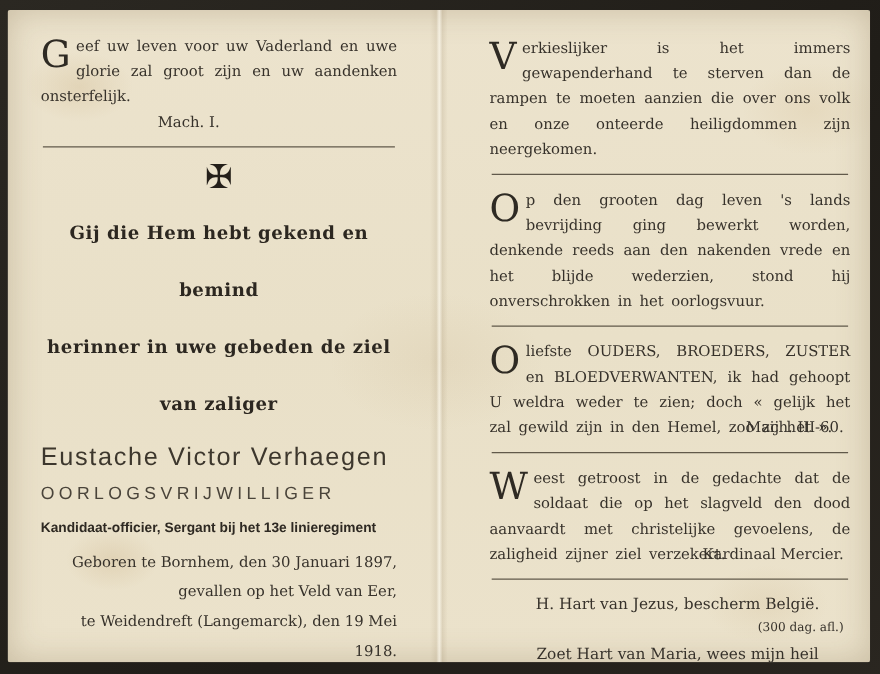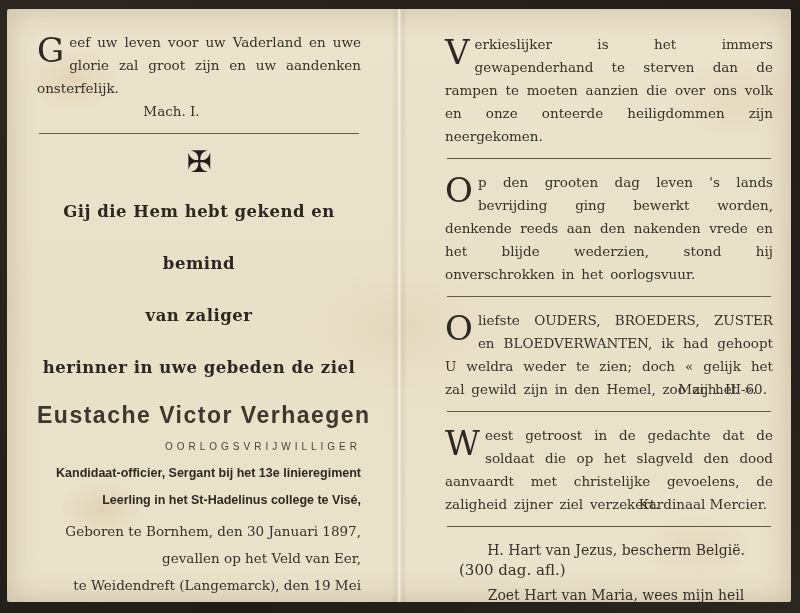--- a/index.html
+++ b/index.html
@@ -119,41 +119,41 @@
     text-align: center;
     font-weight: bold;
     font-size: 16.5px;
     line-height: 52px;
     letter-spacing: 0.5px;
     color: #2c2720;
   }
 
   .deceased-name {
     margin-top: 8px;
-    text-align: right;
+    text-align: left;
     font-family: "Liberation Sans", sans-serif;
-    font-weight: 700;
+    font-weight: 400;
     font-size: 23px;
     letter-spacing: 1.5px;
     color: #3d372d;
     white-space: nowrap;
   }
 
   .volunteer-title {
     margin-top: 12px;
-    text-align: right;
+    text-align: left;
     font-family: "Liberation Sans", sans-serif;
-    font-size: 10px;
+    font-size: 16px;
     letter-spacing: 4px;
     color: #4a443a;
   }
 
   .bold-line {
     margin-top: 9px;
-    text-align: right;
+    text-align: left;
     font-family: "Liberation Sans", sans-serif;
     font-weight: bold;
     font-size: 12.5px;
     line-height: 24px;
     color: #2e2922;
   }
   .bold-line.second { margin-top: 3px; }
 
   .date-line {
     text-align: right;
@@ -185,22 +185,23 @@
   .r-para { margin-top: 2px; }
 
   .prayer-block { margin-top: 4px; padding-left: 14px; }
   .prayer-text {
     font-size: 14px;
     line-height: 22px;
     color: #36312a;
     text-align: center;
   }
   .indulgence {
+    text-align: right;
     padding-right: 6px;
-    font-size: 15px;
+    font-size: 11px;
     line-height: 19px;
     color: #36312a;
   }
 
   .clearfix::after { content: ""; display: block; clear: both; }
 </style>
 </head>
 <body>
 
 <div class="photo-frame">
@@ -212,30 +213,29 @@
         <span class="dropcap">G</span><span>eef uw leven voor uw Vaderland en uwe glorie zal groot zijn en uw aandenken onsterfelijk.</span>
       </div>
       <div class="attribution-own">Mach. I.</div>
 
       <hr class="rule">
 
       <div class="cross">✠</div>
 
       <div class="invocation">
         <div>Gij die Hem hebt gekend en bemind</div>
+        <div>herinner in uwe gebeden de ziel</div>
         <div>van zaliger</div>
-        <div>herinner in uwe gebeden de ziel</div>
       </div>
 
       <div class="deceased-name">Eustache Victor Verhaegen</div>
 
       <div class="volunteer-title">OORLOGSVRIJWILLIGER</div>
 
       <div class="bold-line">Kandidaat-officier, Sergant bij het 13e linieregiment</div>
-      <div class="bold-line second">Leerling in het St-Hadelinus college te Visé,</div>
 
       <div class="date-line first">Geboren te Bornhem, den 30 Januari 1897,</div>
       <div class="date-line">gevallen op het Veld van Eer,</div>
       <div class="date-line">te Weidendreft (Langemarck), den 19 Mei 1918.</div>
 
       <div class="ornament-divider">
         <div class="thin"></div>
         <div class="thick"></div>
       </div>
 

